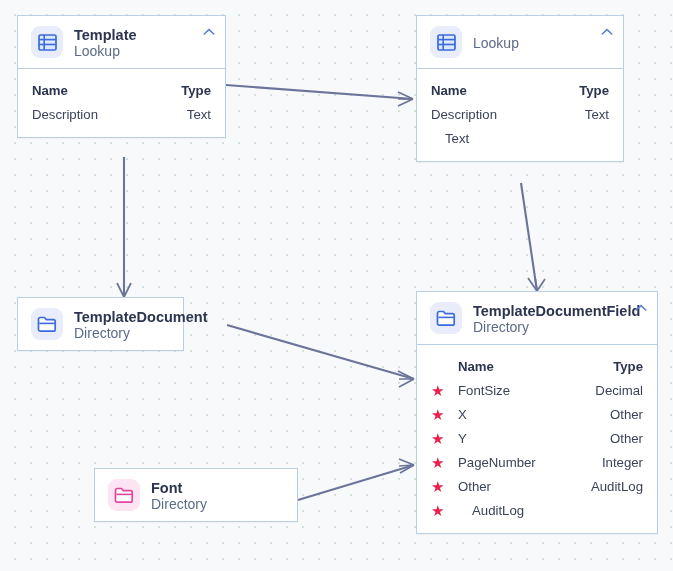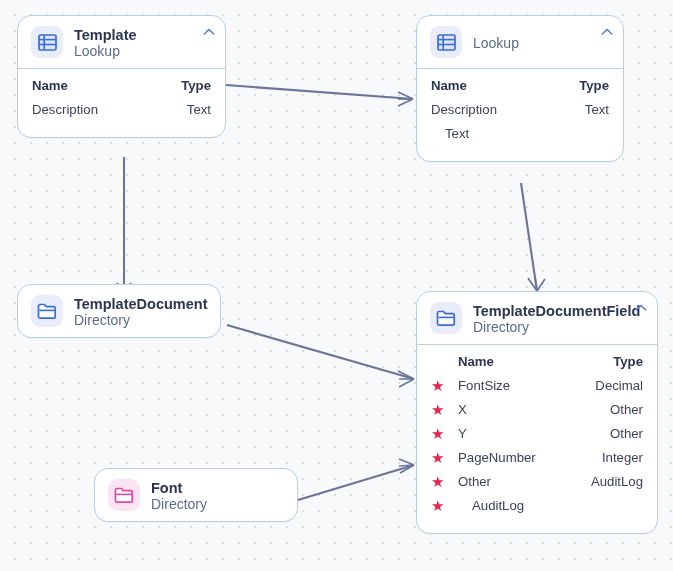--- a/index.html
+++ b/index.html
@@ -24,21 +24,21 @@
     left: 0; top: 0;
     width: 673px;
     height: 571px;
     pointer-events: none;
     z-index: 1;
   }
   .node {
     position: absolute;
     background: #ffffff;
     border: 1px solid #b9cfe3;
-    border-radius: 14px;
+    border-radius: 0;
     box-sizing: border-box;
     z-index: 2;
     box-shadow: 0 1px 1px rgba(60,80,120,0.04);
   }
   .node-header {
     position: relative;
     display: flex;
     align-items: center;
     padding: 10px 12px 10px 13px;
     box-sizing: border-box;
@@ -86,21 +86,21 @@
     top: 7px;
     width: 14px;
     height: 10px;
     color: #5b7fd6;
   }
   .node-body {
     padding: 9px 14px 11px 14px;
   }
   .field-row {
     display: flex;
-    align-items: flex-start;
+    align-items: center;
     height: 24px;
     font-size: 13.2px;
     color: #3a4358;
     white-space: nowrap;
   }
   .field-row.head {
     font-weight: bold;
     color: #2c3550;
   }
   .star-cell {
@@ -209,21 +209,21 @@
       <div class="field-row">
         <span class="fname">Description</span>
         <span class="ftype">Text</span>
       </div>
       <div class="field-row">
         <span class="ftype">Text</span>
       </div>
     </div>
   </div>
 
-  <div class="node" style="left:17px; top:284px; width:204px;">
+  <div class="node" style="left:17px; top:297px; width:167px;">
     <div class="node-header">
       <span class="node-icon">
         <svg width="20" height="17" viewBox="0 0 20 17">
           <path d="M1.5,3.2 a1.7,1.7 0 0 1 1.7,-1.7 h4.2 l1.9,2.1 h7.2 a1.7,1.7 0 0 1 1.7,1.7 v8.1 a1.7,1.7 0 0 1 -1.7,1.7 h-13.3 a1.7,1.7 0 0 1 -1.7,-1.7 z" fill="#ffffff" stroke="#3b6bdb" stroke-width="1.7" stroke-linejoin="round"></path>
           <line x1="2.4" y1="7.4" x2="17.8" y2="7.4" stroke="#3b6bdb" stroke-width="1.6"></line>
         </svg>
       </span>
       <span class="node-titles">
         <span class="node-title">TemplateDocument</span>
         <span class="node-subtitle">Directory</span>

